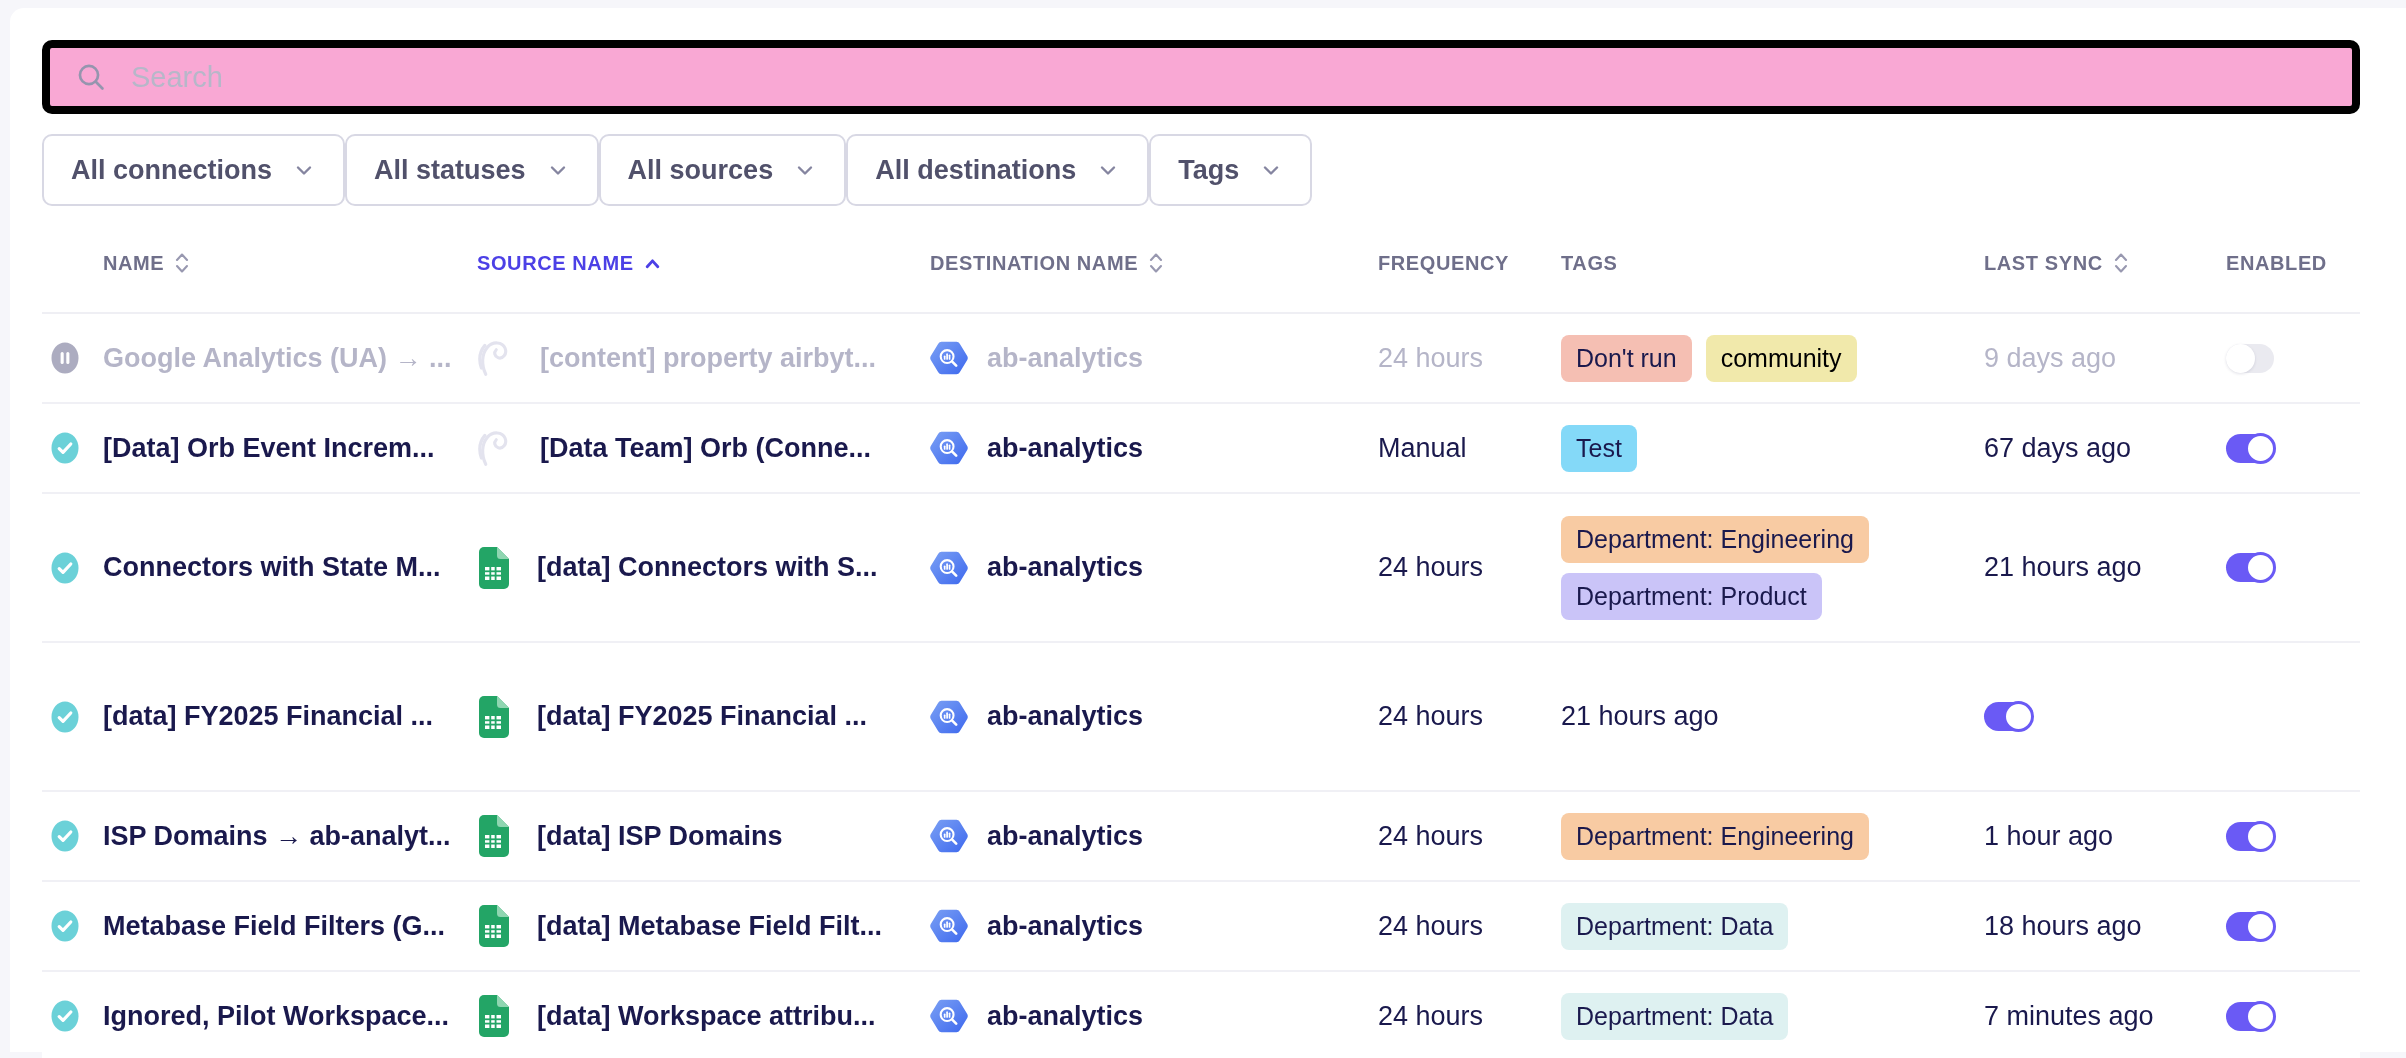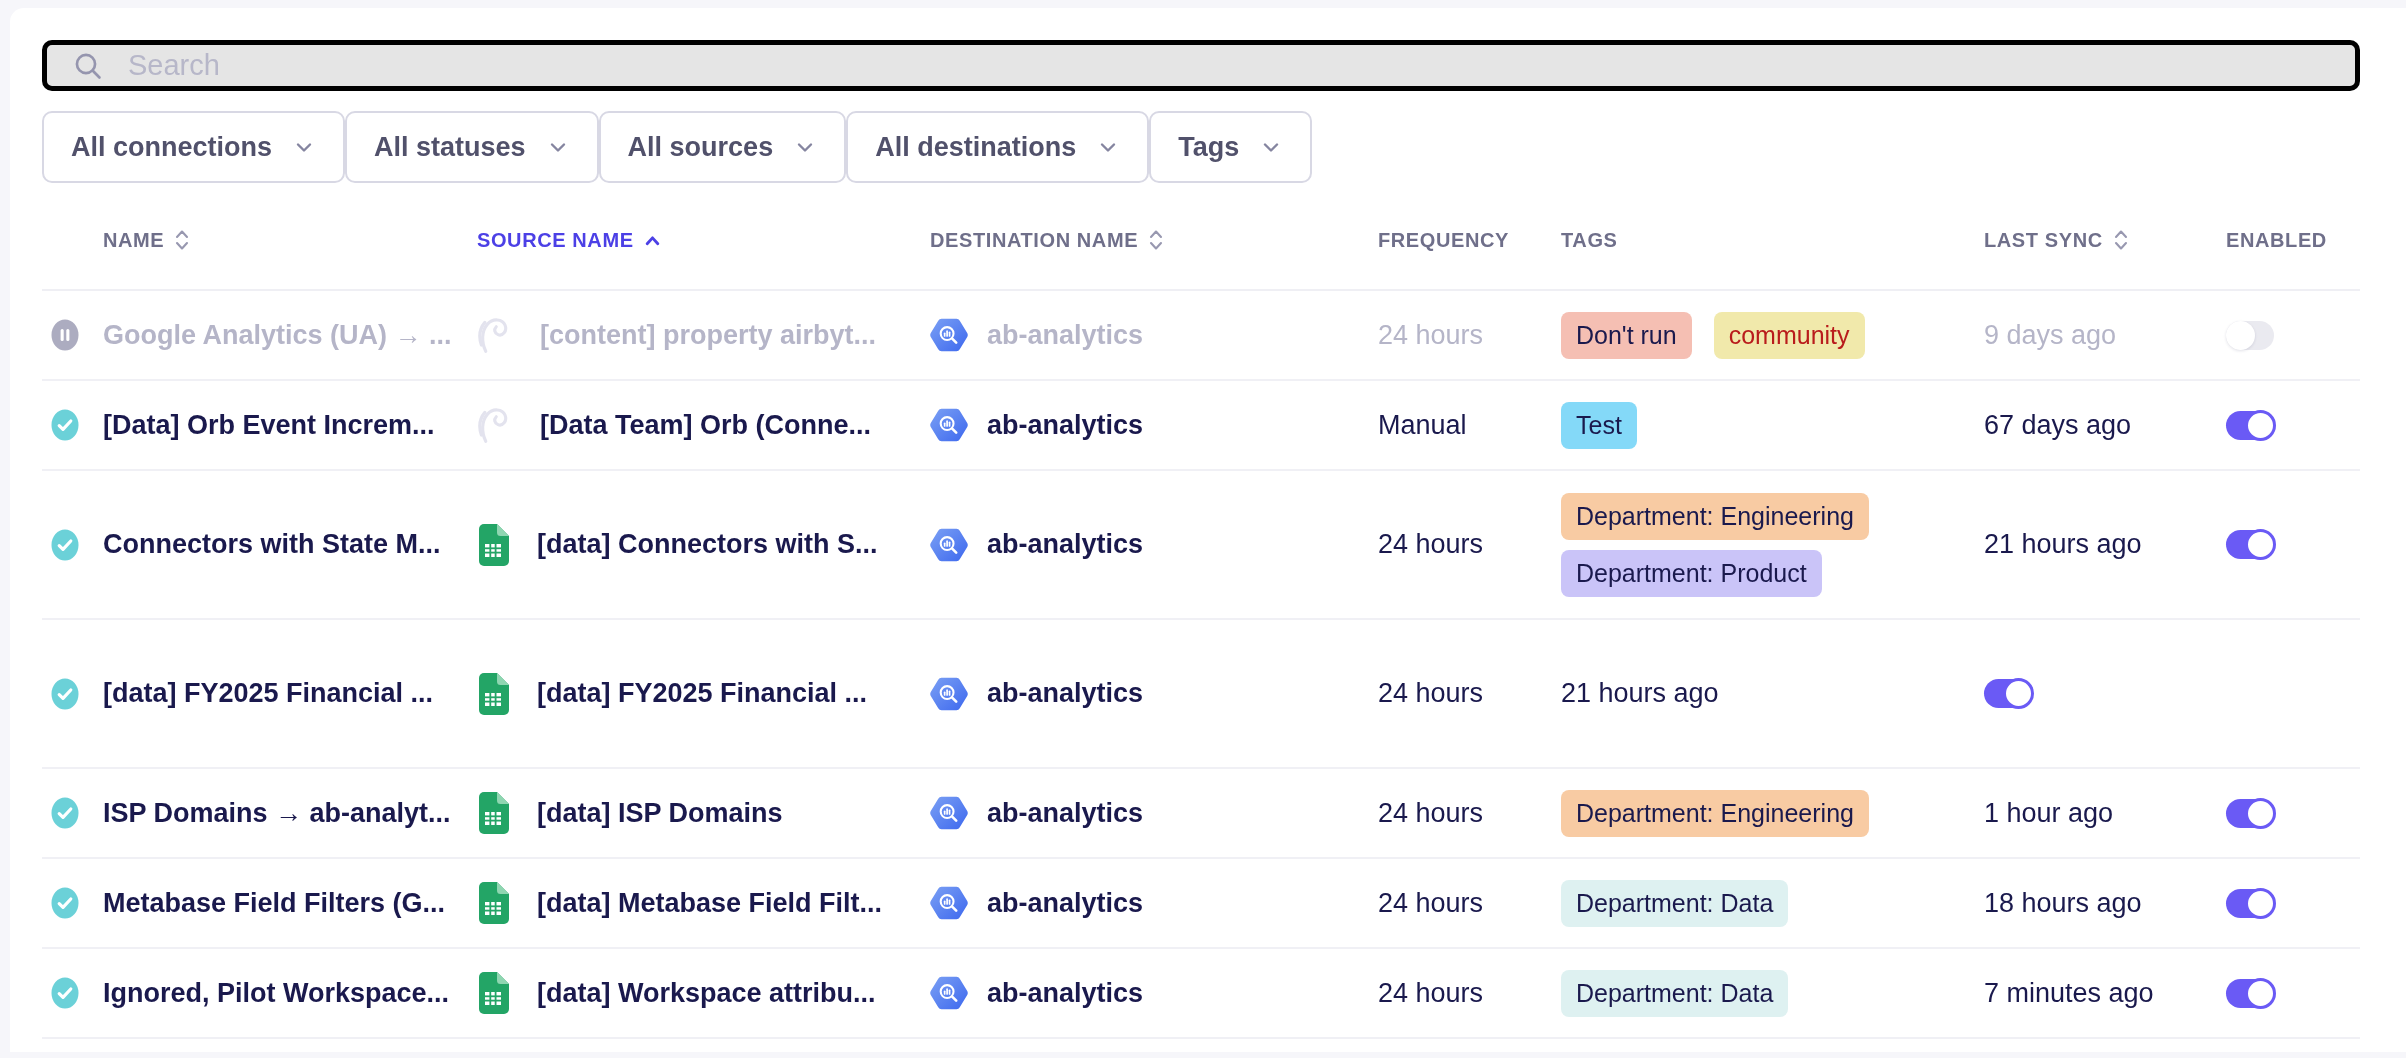--- a/index.html
+++ b/index.html
@@ -9,21 +9,21 @@
     font-family:"Liberation Sans","DejaVu Sans",sans-serif;
     color:#1a194d;
   }
   .card{
     position:absolute;left:10px;top:8px;width:2396px;height:1044px;
     background:#ffffff;border-radius:14px 0 0 0;
     padding:32px 46px 0 32px;box-sizing:border-box;
   }
   
   .search-box{
-    height:51px;border:5px solid #000000;border-radius:10px;background:#e5e5e5;
+    height:74px;border:8px solid #000000;border-radius:10px;background:#f9a8d4;
     display:flex;align-items:center;gap:22px;padding:0 25px;box-sizing:border-box;
   }
   .search-input{
     flex:1;border:none;outline:none;font:29px "Liberation Sans","DejaVu Sans",sans-serif;
     color:#1a194d;background:transparent;
   }
   .search-input::placeholder{color:#b7b7c9;}
   
   .filters{display:flex;margin-top:20px;}
   .filter-btn{
@@ -49,21 +49,21 @@
   .icon{display:inline-flex;align-items:center;justify-content:center;flex:none;}
   .c-name,.c-source .txt,.c-dest .txt{
     font-size:27px;font-weight:600;color:#1a194d;white-space:nowrap;overflow:hidden;
   }
   .c-source .txt{margin-left:28px;}
   .c-dest .txt{margin-left:19px;}
   .c-source,.c-dest{padding-right:20px;}
   .c-freq,.c-last{font-size:27px;font-weight:500;color:#1a194d;white-space:nowrap;}
   .row.muted .c-name,.row.muted .txt,.row.muted .c-freq,.row.muted .c-last{color:#b5b5c8;}
   
-  .c-tags{display:flex;gap:22px;align-items:center;flex-wrap:wrap;padding-right:16px;}
+  .c-tags{display:flex;gap:14px;align-items:center;flex-wrap:wrap;padding-right:16px;}
   .row.tall .c-tags{flex-direction:column;align-items:flex-start;gap:10px;justify-content:center;}
   .tag{
     font-size:25px;font-weight:500;line-height:1;padding:11px 15px;border-radius:8px;white-space:nowrap;
   }
   
   .toggle{position:relative;width:48px;height:29px;border-radius:16px;display:inline-block;cursor:pointer;}
   .toggle .knob{position:absolute;border-radius:50%;background:#fff;box-sizing:border-box;}
   .toggle.on{background:#6a5af5;}
   .toggle.on .knob{width:31px;height:31px;right:-2px;top:-1px;border:3px solid #6a5af5;}
   .toggle.off{background:#eaeaf0;}
@@ -214,21 +214,21 @@
                 <line x1="18" y1="14" x2="18" y2="19"></line>
                 <line x1="20.6" y1="15.2" x2="20.6" y2="19"></line>
               </g>
             </svg>
           </span>
       <span class="txt">ab-analytics</span>
     </div>
     <div class="cell c-freq">24 hours</div>
     <div class="cell c-tags">
           <span class="tag" style="background: rgb(245, 191, 179); color: rgb(26, 25, 77);">Don't run</span>
-          <span class="tag" style="background: rgb(241, 233, 171); color: #b91c1c;">community</span>
+          <span class="tag" style="background: rgb(241, 233, 171); color: #000000;">community</span>
         </div>
     <div class="cell c-last">9 days ago</div>
     <div class="cell c-toggle">
       <span class="toggle off">
             <span class="knob"></span>
           </span>
     </div>
   </div>
       <div class="row grid-cols">
     <div class="cell c-status">

